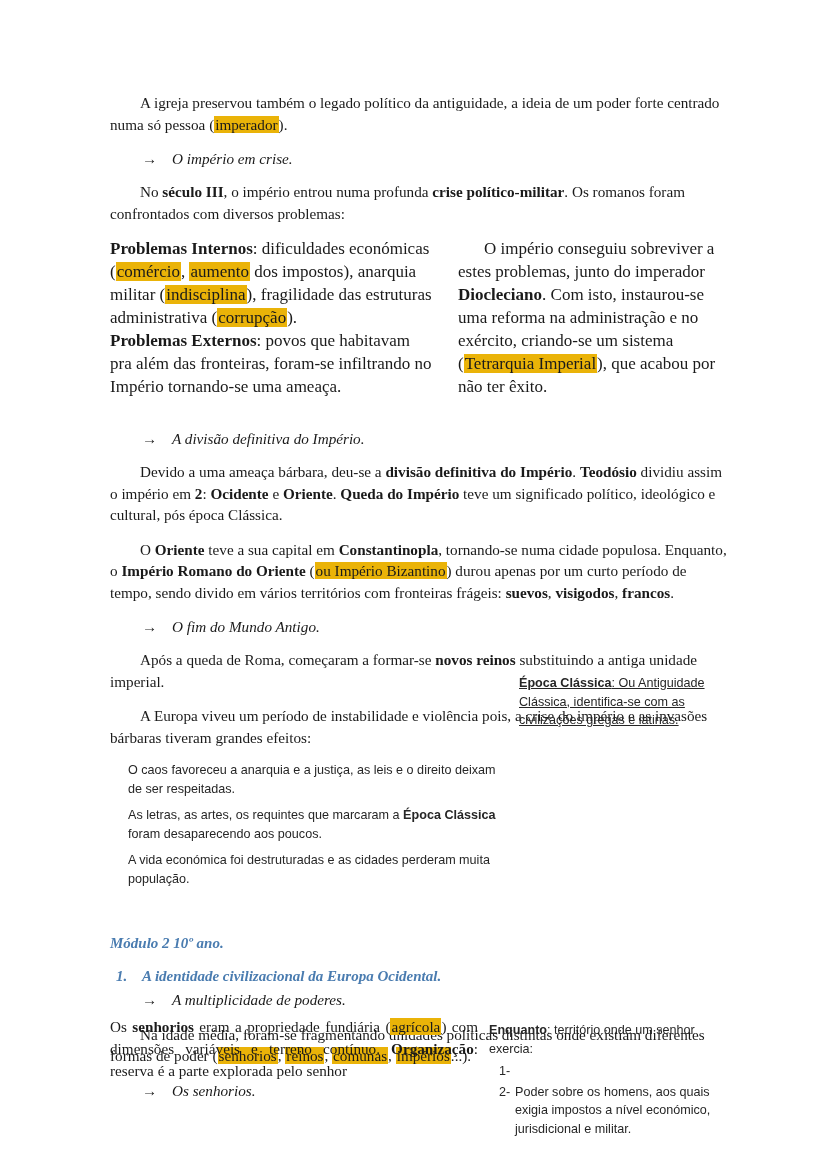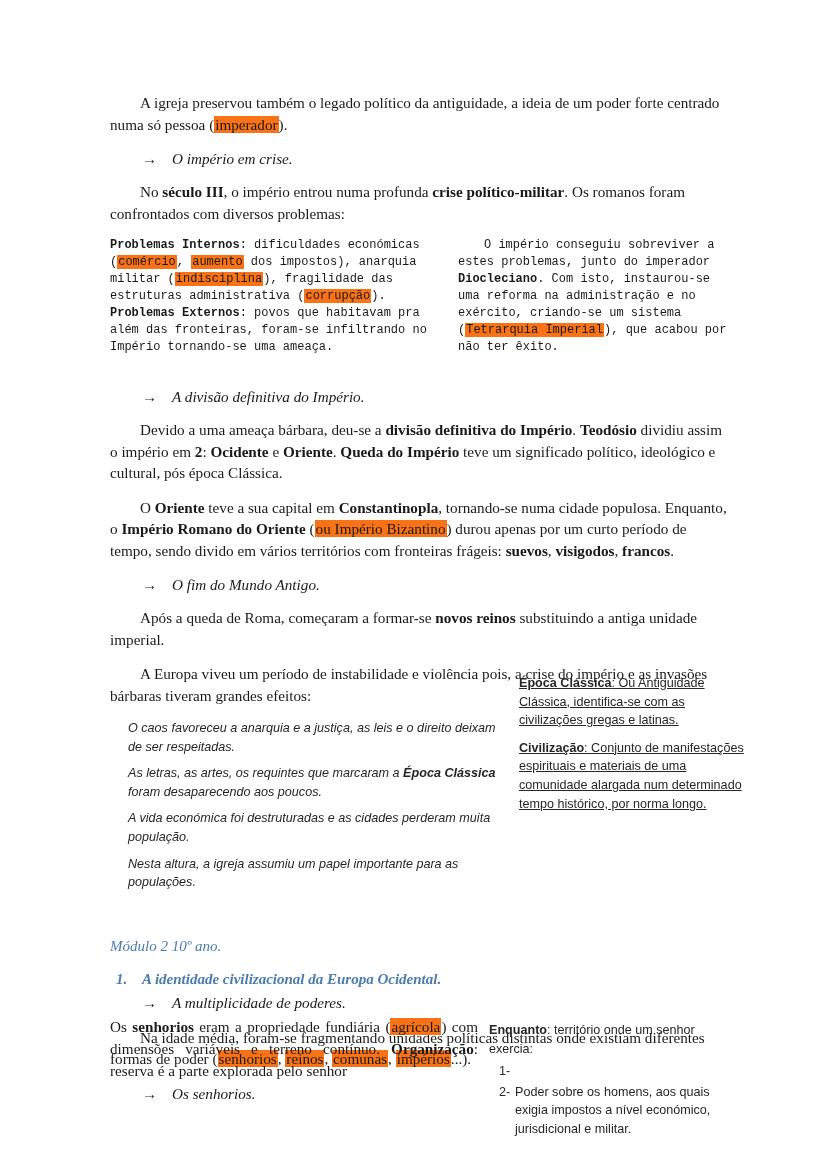--- a/index.html
+++ b/index.html
@@ -32,21 +32,21 @@
     line-height: 21.5px;
     margin: 0 0 13px 0;
     text-align: left;
   }
   .p.indent { text-indent: 30px; }
 
   b, .b { font-weight: bold; }
 
   
   .hl {
-    background: #f97316;
+    background: #eab308;
     padding: 0 1px;
     box-decoration-break: clone;
     -webkit-box-decoration-break: clone;
   }
 
   
   .arrow-line {
     font-style: italic;
     font-size: 15.2px;
     line-height: 21px;
@@ -62,47 +62,45 @@
 
   
   .cols {
     display: flex;
     gap: 26px;
     margin: 0 0 14px 0;
   }
   .col-left  { width: 322px; flex: none; }
   .col-right { flex: 1; }
   .colbox {
-    font-size: 12px;
-    line-height: 17px;
-    font-family: Liberation Mono, monospace;
+    font-size: 17px;
+    line-height: 23px;
   }
   .colbox p { margin: 0; }
   .colbox .ind { text-indent: 26px; }
 
   
   .sans {
     font-family: "Liberation Sans", "DejaVu Sans", sans-serif;
     font-size: 12.6px;
     line-height: 18.6px;
     color: #262626;
   }
   .note-list p {
     margin: 0 0 8px 0;
     padding-left: 18px;
-    font-style: italic;
   }
   .glossary p { margin: 0 0 9px 0; text-decoration: underline; }
   .glossary p:last-child { margin-bottom: 0; }
 
   
   .mod-title {
     color: #4a7cb0;
     font-style: italic;
-    font-weight: normal;
+    font-weight: bold;
     font-size: 15px;
     margin: 0 0 16px 0;
   }
   .mod-item {
     color: #4a7cb0;
     font-style: italic;
     font-weight: bold;
     font-size: 15px;
     margin: 0 0 4px 0;
     padding-left: 32px;
@@ -193,38 +191,36 @@
   <p class="arrow-line"><span class="arrow">→</span><span>O fim do Mundo Antigo.</span></p>
 
   <p class="p indent"><span>Após a queda de Roma, começaram a formar-se </span><b>novos reinos</b><span> substituindo a antiga unidade imperial.</span></p>
 
   <p class="p indent">A Europa viveu um período de instabilidade e violência pois, a crise do império e as invasões bárbaras tiveram grandes efeitos:</p>
 
   <div class="sans note-list" style="width:392px;margin-top:6px">
     <p>O caos favoreceu a anarquia e a justiça, as leis e o direito deixam de ser respeitadas.</p>
     <p><span>As letras, as artes, os requintes que marcaram a </span><b>Época Clássica</b><span> foram desaparecendo aos poucos.</span></p>
     <p>A vida económica foi destruturadas e as cidades perderam muita população.</p>
-    <p>Nesta altura, a igreja assumiu um papel importante para as populações.</p>
   </div>
 
   <div style="margin-top:46px">
     <p class="mod-title">Módulo 2 10º ano.</p>
     <p class="mod-item"><span class="num">1.</span><span>A identidade civilizacional da Europa Ocidental.</span></p>
     <p class="arrow-line" style="margin-bottom:14px"><span class="arrow">→</span><span>A multiplicidade de poderes.</span></p>
   </div>
 
   <p class="p indent"><span>Na idade média, foram-se fragmentando unidades políticas distintas onde existiam diferentes formas de poder (</span><span class="hl">senhorios</span><span>, </span><span class="hl">reinos</span><span>, </span><span class="hl">comunas</span><span>, </span><span class="hl">impérios</span><span>...).</span></p>
 
   <p class="arrow-line" style="margin-bottom:6px"><span class="arrow">→</span><span>Os senhorios.</span></p>
 
 </div>
 
 <div class="sans side-glossary glossary">
   <p><b>Época Clássica</b><span>: Ou Antiguidade Clássica, identifica-se com as civilizações gregas e latinas.</span></p>
-  <p><b>Civilização</b><span>: Conjunto de manifestações espirituais e materiais de uma comunidade alargada num determinado tempo histórico, por norma longo.</span></p>
 </div>
 
 <div class="bottom-left">
   <p><span>Os </span><b>senhorios</b><span> eram a propriedade fundiária (</span><span class="hl">agrícola</span><span>) com dimensões variáveis e terreno contínuo. </span><b>Organização</b><span>: reserva é a parte explorada pelo senhor</span></p>
 </div>
 
 <div class="sans side-senhorio">
   <p style="margin:0"><b>Enquanto</b><span>: território onde um senhor exercia:</span></p>
   <div class="numlist">
     <div class="numrow">

